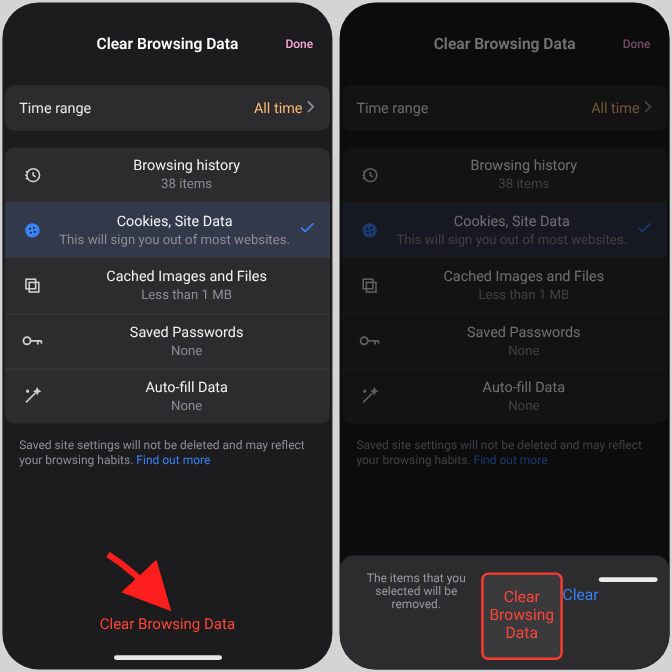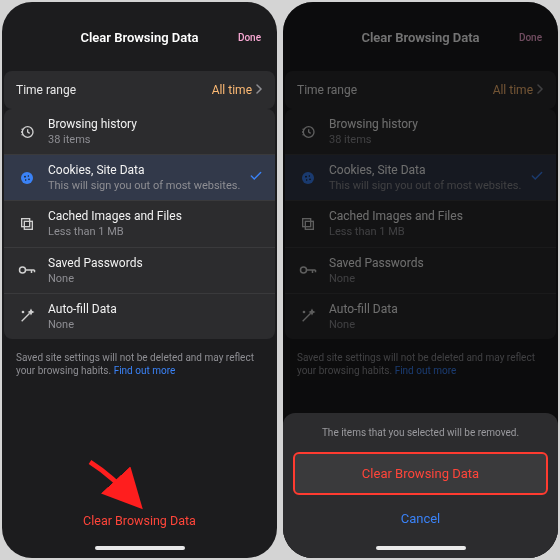--- a/index.html
+++ b/index.html
@@ -54,21 +54,23 @@
     justify-content: space-between;
     margin-top: 16px;
     font-size: 12px;
   }
   .row .left { color: #e8e8e8; }
   .row .right { color: #fdba74; display:flex; align-items:center; gap:4px; }
   .row .chev { color:#8e8e93; }
   .list {
     background: #2c2c2e;
     border-radius: 8px;
+    margin-top: 14px;
     overflow: hidden;
+    text-align: center;
   }
   .item {
     display: flex;
     align-items: center;
     padding: 8px 12px;
     border-bottom: 0.5px solid #3a3a3c;
     position: relative;
   }
   .item:last-child { border-bottom: none; }
   .item.selected { background: #32394a; }
@@ -129,21 +131,21 @@
   .action-sheet {
     position: absolute;
     bottom: 0;
     left: 0; right: 0;
     background: #2c2c2e;
     border-top-left-radius: 12px;
     border-top-right-radius: 12px;
     padding: 12px 10px 6px 10px;
     z-index: 10;
     display: flex;
-    flex-direction: column;
+    flex-direction: row;
     align-items: stretch;
   }
   .sheet-msg {
     font-size: 10px;
     color: #9a9a9e;
     text-align: center;
     padding: 2px 0 12px 0;
   }
   .sheet-btn {
     text-align: center;
@@ -385,16 +387,16 @@
     </div>
   </div>
 
   <div class="note">
     <span>Saved site settings will not be deleted and may reflect your browsing habits. </span><span class="link">Find out more</span>
   </div>
 
   <div class="action-sheet">
     <div class="sheet-msg">The items that you selected will be removed.</div>
     <div class="sheet-btn destruct highlight-box">Clear Browsing Data</div>
-    <div class="sheet-btn cancel">Cancel</div>
+    <div class="sheet-btn cancel">Clear</div>
     <div class="home-indicator" style="margin-top:6px"></div>
   </div>
 </div>
 
 </body></html>

